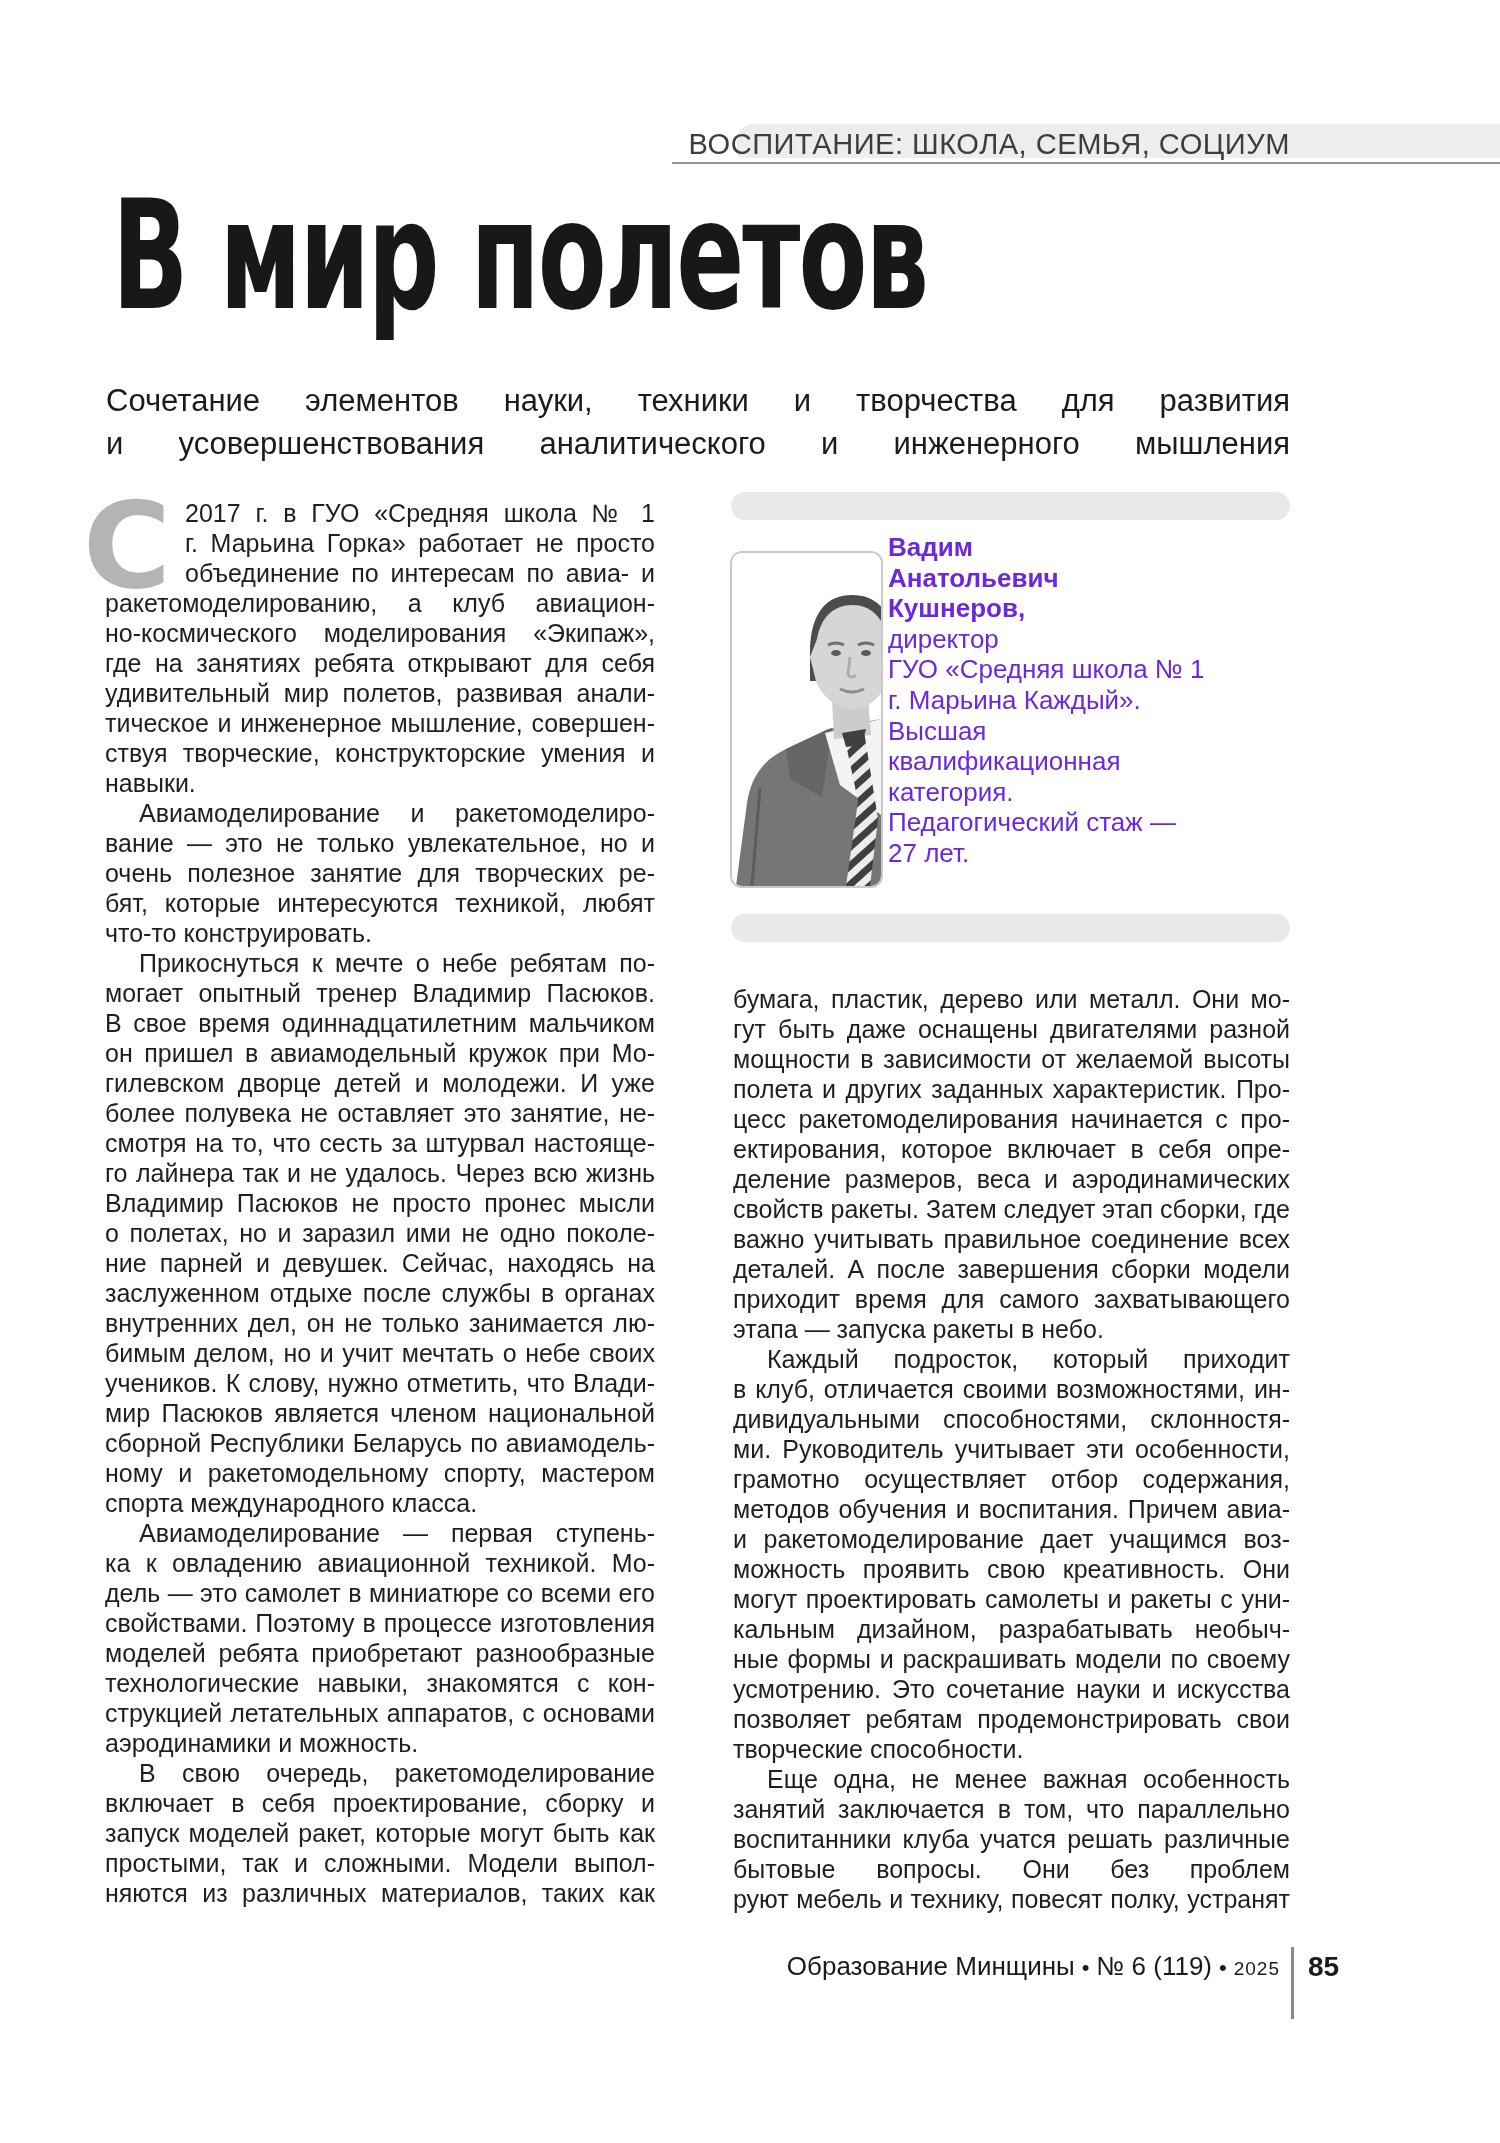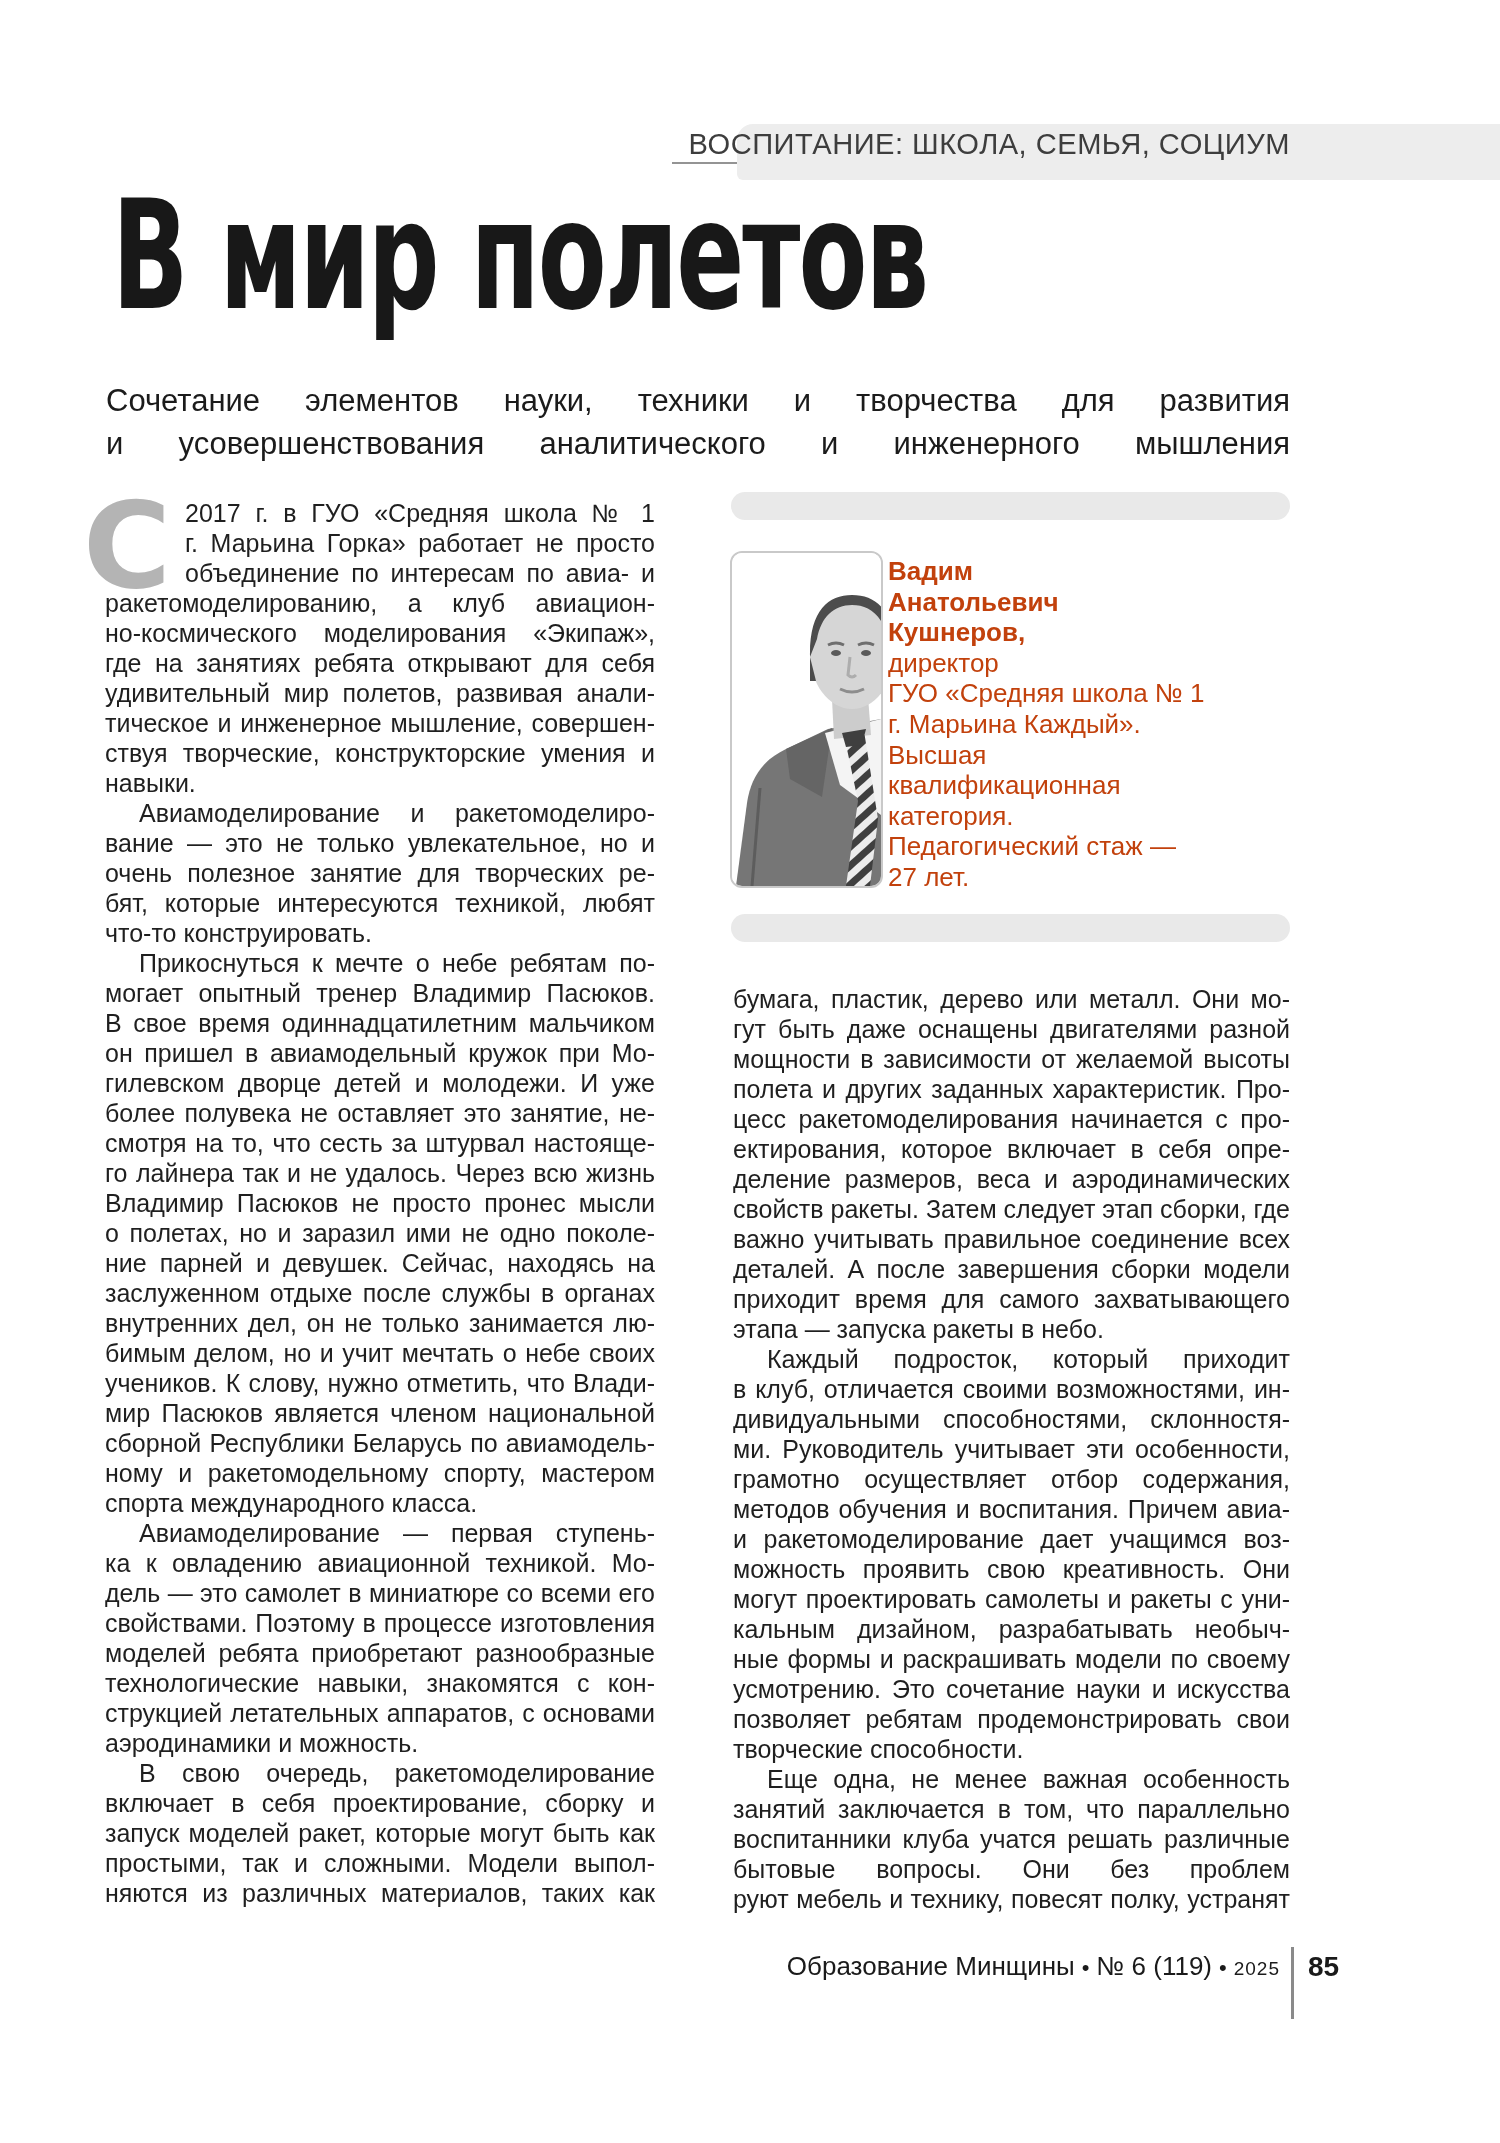--- a/index.html
+++ b/index.html
@@ -3,21 +3,21 @@
 <meta charset="utf-8">
 <style>
   html,body{margin:0;padding:0;background:#fff;}
   .page{
     position:relative;width:1500px;height:2143px;background:#ffffff;
     font-family:"Liberation Sans",sans-serif;overflow:hidden;
   }
   
   .kicker-line{position:absolute;left:672px;top:162px;width:828px;height:2px;background:#949494;}
   .kicker-tab{
-    position:absolute;left:737px;top:124px;width:763px;height:56px;
+    position:absolute;left:737px;top:124px;width:763px;height:34px;
     background:#ededed;border-radius:16px 0 0 6px;
   }
   .kicker-text{
     position:absolute;top:0;right:210px;height:38px;line-height:40px;
     font-size:30px;color:#3d3d3d;letter-spacing:0.5px;white-space:nowrap;
     transform:scaleX(0.97);transform-origin:right center;
   }
   
   .title{
     position:absolute;left:112px;top:180px;margin:0;
@@ -50,21 +50,21 @@
   }
   
   .graybar{position:absolute;left:731px;width:559px;height:28px;background:#e9e9e9;border-radius:14px;}
   .graybar.top{top:492px;}
   .graybar.bottom{top:914px;}
   .photo{
     position:absolute;left:730px;top:551px;width:153px;height:337px;
     border:2px solid #c9c9c9;border-radius:12px;overflow:hidden;background:#fff;box-sizing:border-box;
   }
   .photo svg{display:block;}
-  .caption{position:absolute;left:888px;top:556px;width:402px;color:#c2410c;}
+  .caption{position:absolute;left:888px;top:532px;width:402px;color:#6d28d9;}
   .caption .cline{font-size:26px;line-height:30.6px;height:30.6px;overflow:hidden;}
   .caption .cline.b{font-weight:bold;}
   
   .footer{
     position:absolute;top:1951px;right:220px;white-space:nowrap;
     font-size:26px;color:#1a1a1a;
   }
   .footer .sep{margin:0 7px;font-size:22px;}
   .footer .year{font-weight:normal;font-size:19px;letter-spacing:1px;}
   .pagebar{position:absolute;left:1291px;top:1947px;width:3px;height:72px;background:#8a8a8a;}

